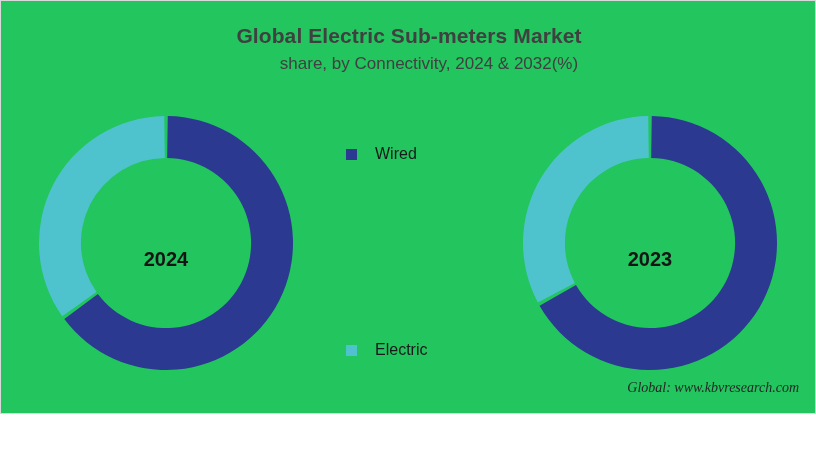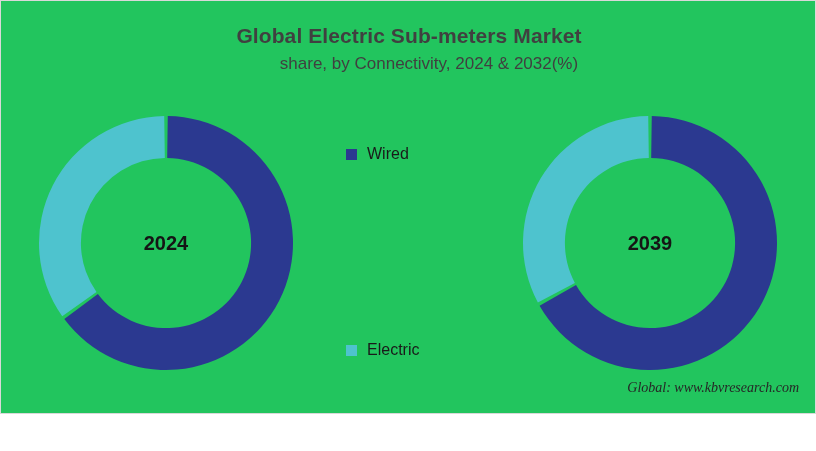--- a/index.html
+++ b/index.html
@@ -54,37 +54,38 @@
   #donut-2032 { left: 515px; top: 108px; }
 
   .donut-svg {
     display: block;
     width: 268px;
     height: 268px;
   }
   .donut-center-label {
     position: absolute;
     left: 0;
-    top: 0;
+    top: 16px;
     width: 268px;
     height: 268px;
     display: flex;
     align-items: center;
     justify-content: center;
     font-size: 20px;
     font-weight: bold;
     color: #151515;
     pointer-events: none;
   }
 
   
   .legend-item {
     position: absolute;
     display: flex;
     align-items: center;
+    gap: 8px;
   }
   #legend-wired    { left: 345px; top: 144px; }
   #legend-wireless { left: 345px; top: 340px; }
 
   .legend-swatch {
     width: 11px;
     height: 11px;
     margin-right: 10px;
     flex: 0 0 auto;
   }
@@ -127,21 +128,21 @@
     <div class="donut-center-label">2024</div>
   </div>
 
   <div class="donut-wrap" id="donut-2032">
     <svg class="donut-svg" viewBox="0 0 268 268">
       <g>
           <path d="M 135.77319690307147 7.012379450818358 A 127 127 0 1 1 23.57414395283719 196.73061705619733 L 60.014676448400905 176.0295134276522 A 85.09 85.09 0 1 0 135.1880419250579 48.9182942320483 Z" fill="#2B3990"></path>
           <path d="M 21.865655706916243 193.62288847380808 A 127 127 0 0 1 132.22680309692853 7.012379450818358 L 132.8119580749421 48.9182942320483 A 85.09 85.09 0 0 0 58.869989323633874 173.9473352774514 Z" fill="#4EC3CE"></path>
         </g>
     </svg>
-    <div class="donut-center-label">2039</div>
+    <div class="donut-center-label">2023</div>
   </div>
 
   <div class="legend-item" id="legend-wired">
     <span class="legend-swatch" style="background: rgb(43, 57, 144);"></span>
     <span class="legend-label">Wired</span>
   </div>
 
   <div class="legend-item" id="legend-wireless">
     <span class="legend-swatch" style="background: rgb(78, 195, 206);"></span>
     <span class="legend-label">Electric</span>

